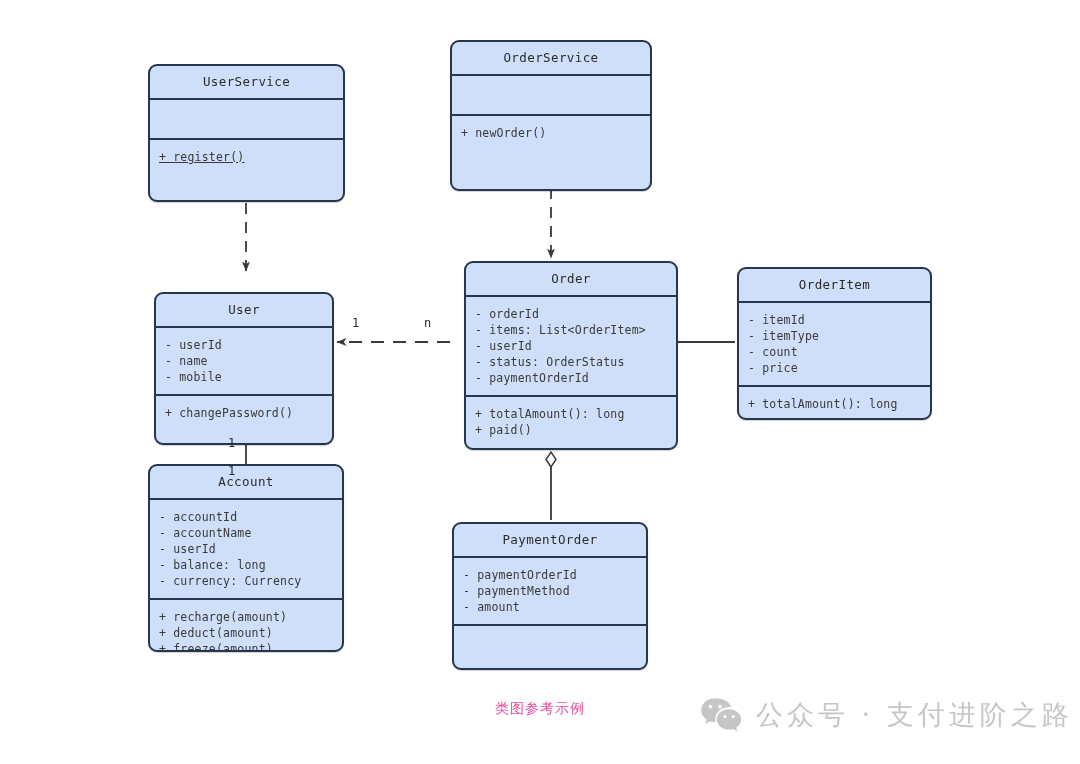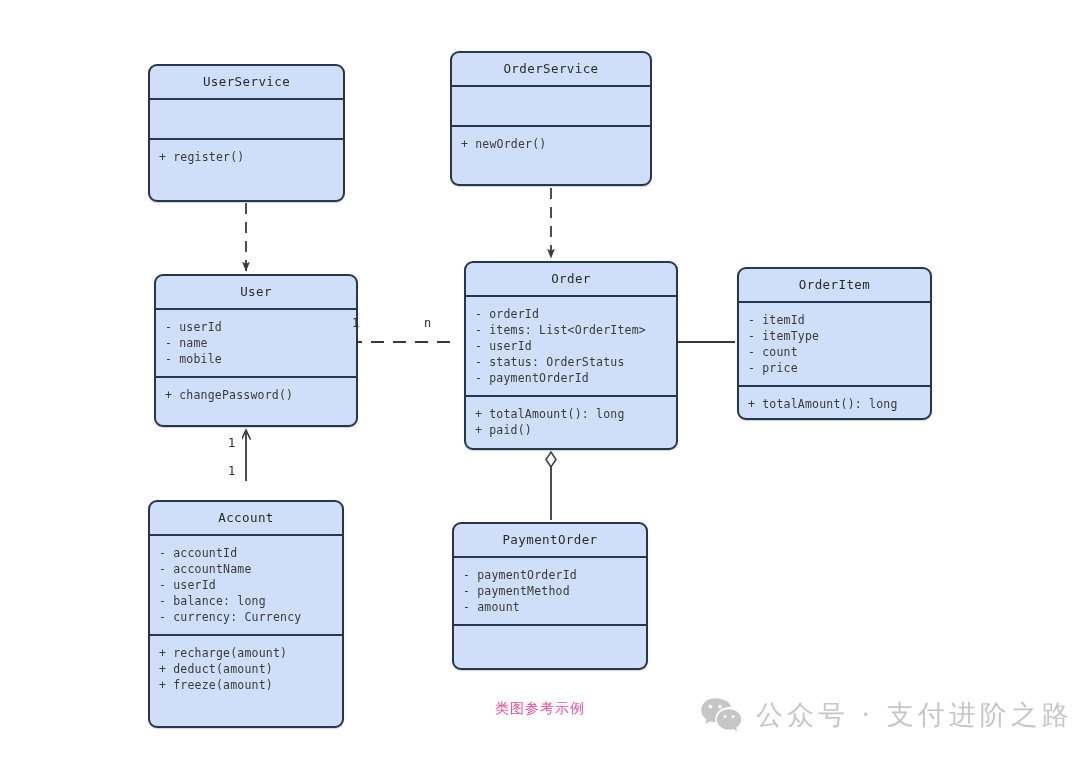--- a/index.html
+++ b/index.html
@@ -140,32 +140,32 @@
 
     <line x1="735" y1="342" x2="652" y2="342" stroke="#3a3a3a" stroke-width="1.8" marker-end="url(#diamondFilled)"></line>
 
     <line x1="551" y1="520" x2="551" y2="452" stroke="#3a3a3a" stroke-width="1.8" marker-end="url(#diamondHollow)"></line>
   </svg>
 
   <div id="classes">
       <div class="uml-class" style="left: 148px; top: 64px; width: 197px; height: 138px;">
         <div class="uml-title">UserService</div>
         <div class="uml-compartment empty"></div>
-        <div class="uml-compartment" style="flex: 1 1 0%;">
+        <div class="uml-compartment" style="flex: 1 1 0%; text-decoration: underline;">
           <div class="uml-member">+ register()</div>
         </div>
       </div>
-      <div class="uml-class" style="left: 450px; top: 51px; width: 202px; height: 135px;">
+      <div class="uml-class" style="left: 450px; top: 40px; width: 202px; height: 151px;">
         <div class="uml-title">OrderService</div>
         <div class="uml-compartment empty"></div>
         <div class="uml-compartment" style="flex: 1 1 0%;">
           <div class="uml-member">+ newOrder()</div>
         </div>
       </div>
-      <div class="uml-class" style="left: 154px; top: 274px; width: 204px; height: 153px;">
+      <div class="uml-class" style="left: 154px; top: 292px; width: 180px; height: 153px;">
         <div class="uml-title">User</div>
         <div class="uml-compartment" style="flex: 1 1 0%;">
           <div class="uml-member">- userId</div>
           <div class="uml-member">- name</div>
           <div class="uml-member">- mobile</div>
         </div>
         <div class="uml-compartment" style="flex: 1 1 0%;">
           <div class="uml-member">+ changePassword()</div>
         </div>
       </div>
@@ -188,21 +188,21 @@
         <div class="uml-compartment" style="flex: 1 1 0%;">
           <div class="uml-member">- itemId</div>
           <div class="uml-member">- itemType</div>
           <div class="uml-member">- count</div>
           <div class="uml-member">- price</div>
         </div>
         <div class="uml-compartment" style="flex: 1 1 0%;">
           <div class="uml-member">+ totalAmount(): long</div>
         </div>
       </div>
-      <div class="uml-class" style="left: 148px; top: 500px; width: 196px; height: 228px;">
+      <div class="uml-class" style="left: 148px; top: 464px; width: 196px; height: 188px;">
         <div class="uml-title">Account</div>
         <div class="uml-compartment" style="flex: 1 1 0%;">
           <div class="uml-member">- accountId</div>
           <div class="uml-member">- accountName</div>
           <div class="uml-member">- userId</div>
           <div class="uml-member">- balance: long</div>
           <div class="uml-member">- currency: Currency</div>
         </div>
         <div class="uml-compartment" style="flex: 1 1 0%;">
           <div class="uml-member">+ recharge(amount)</div>

